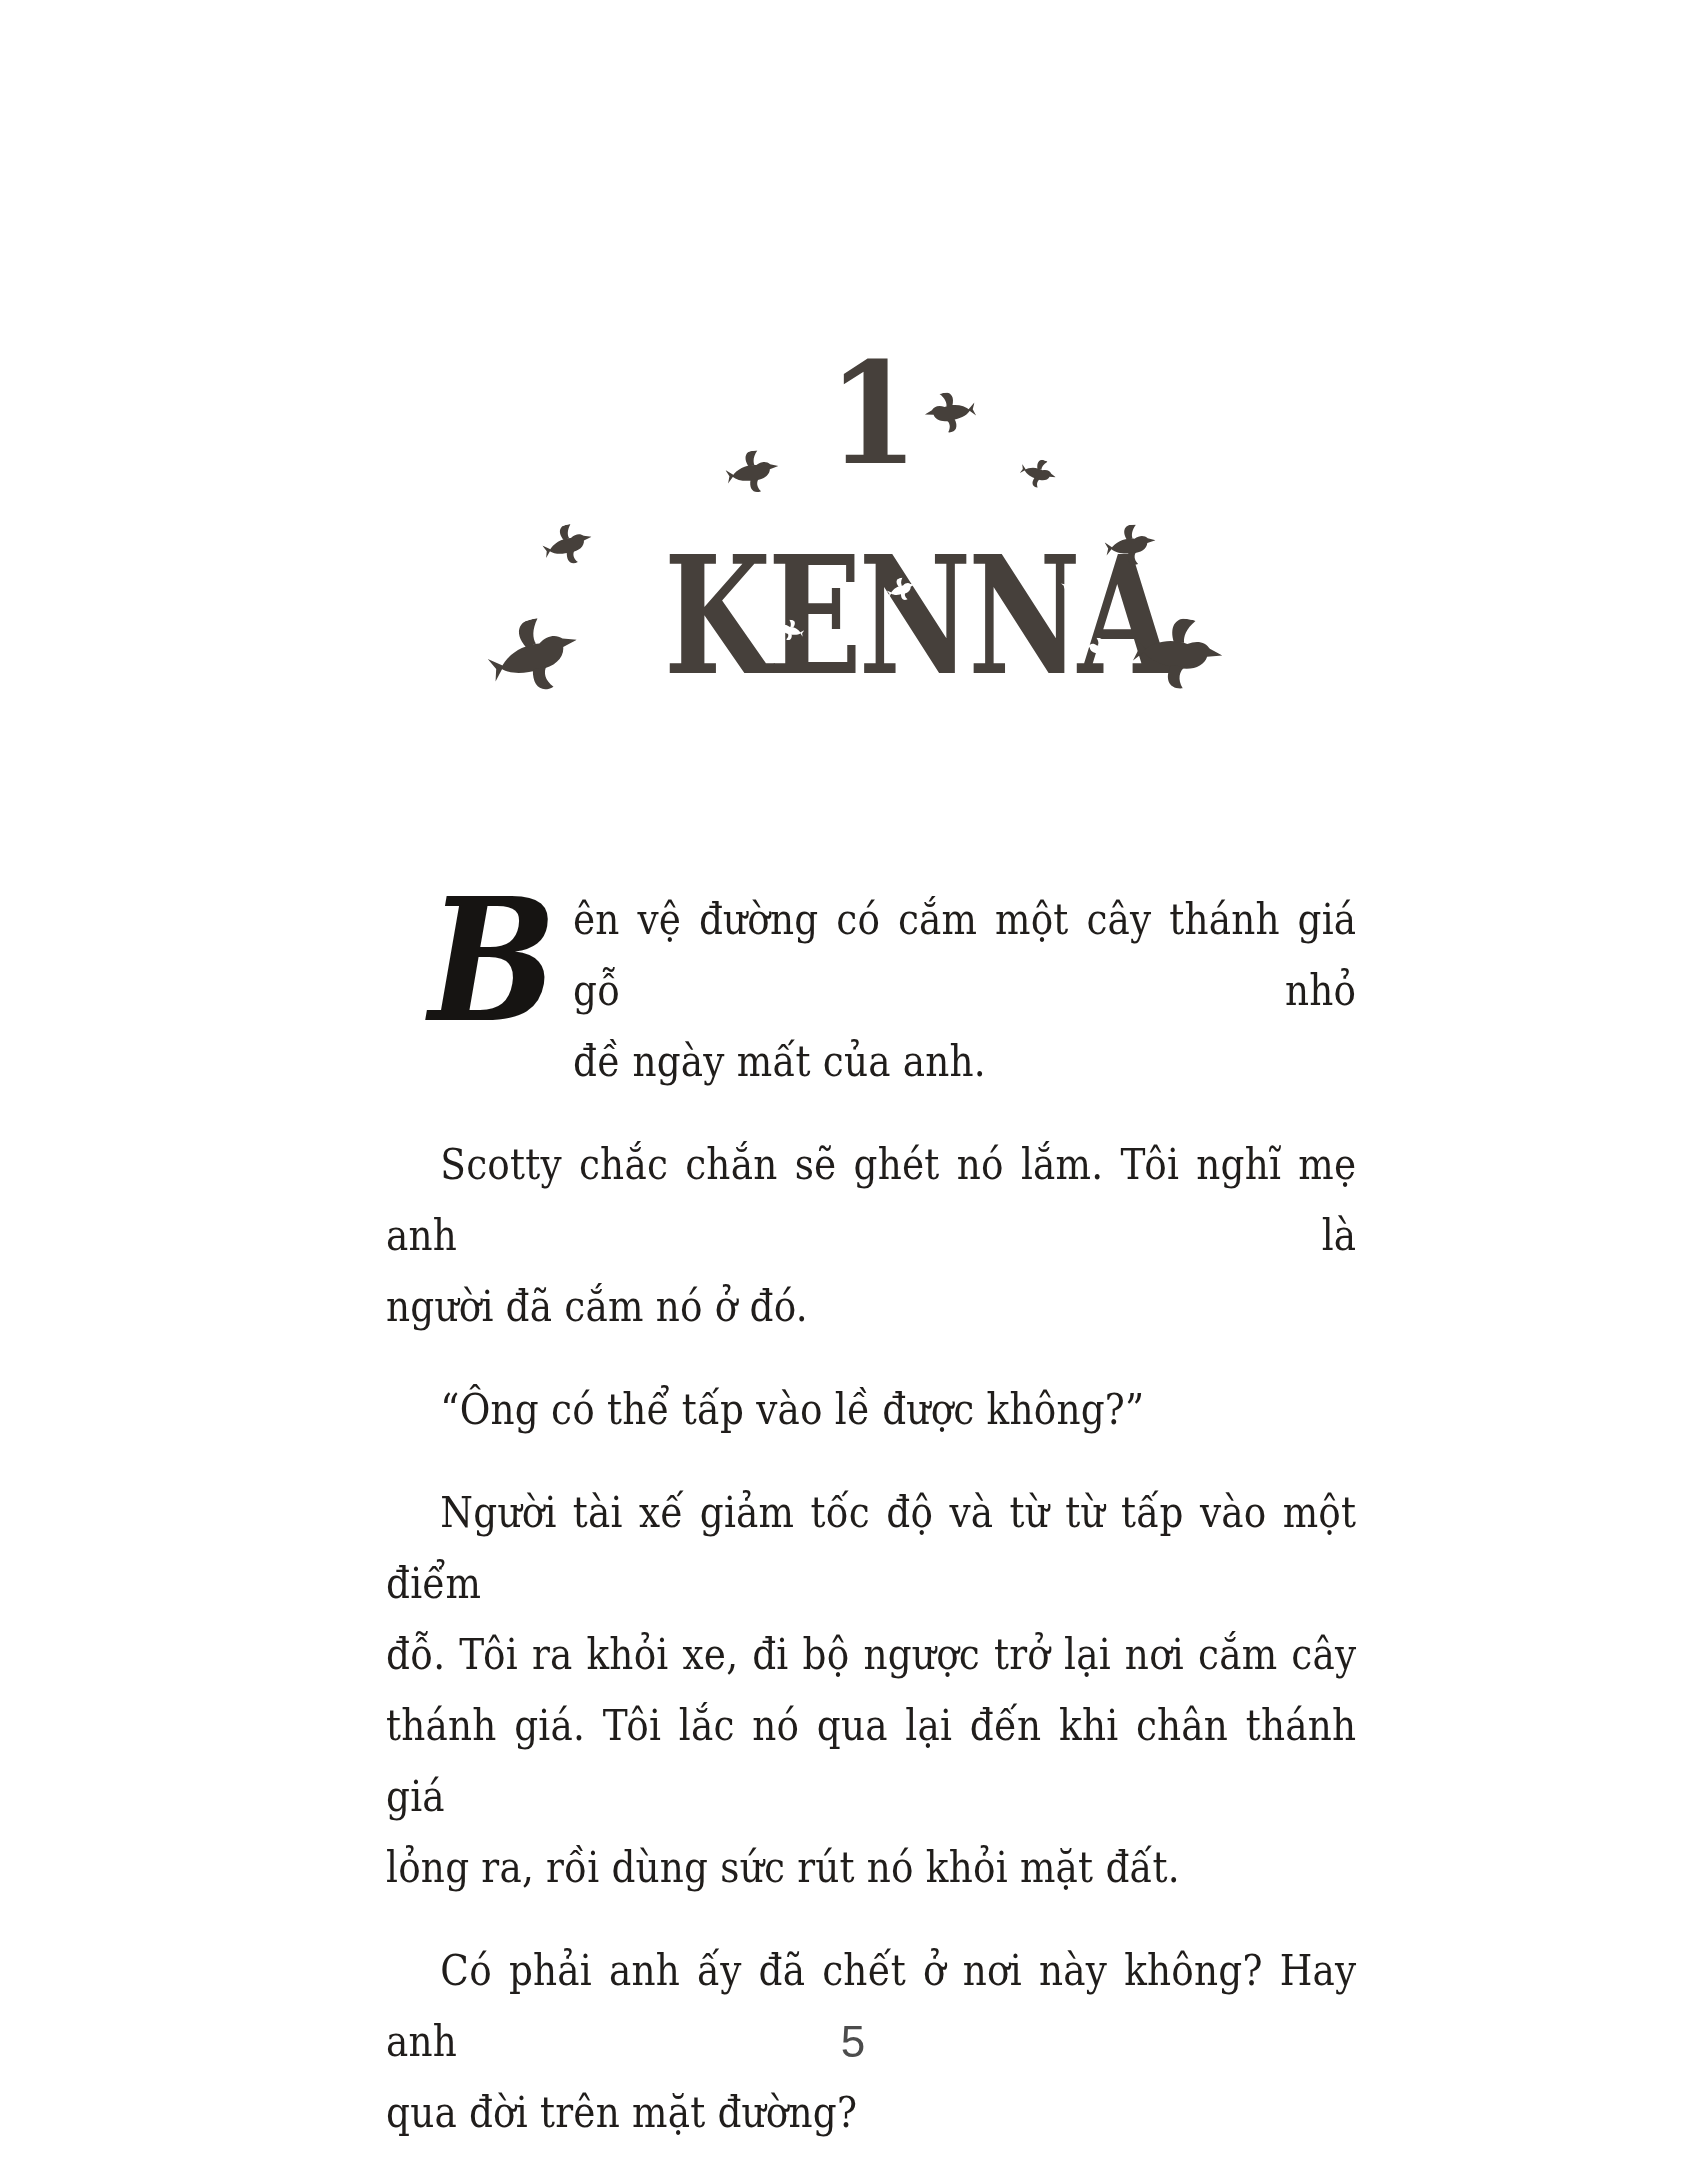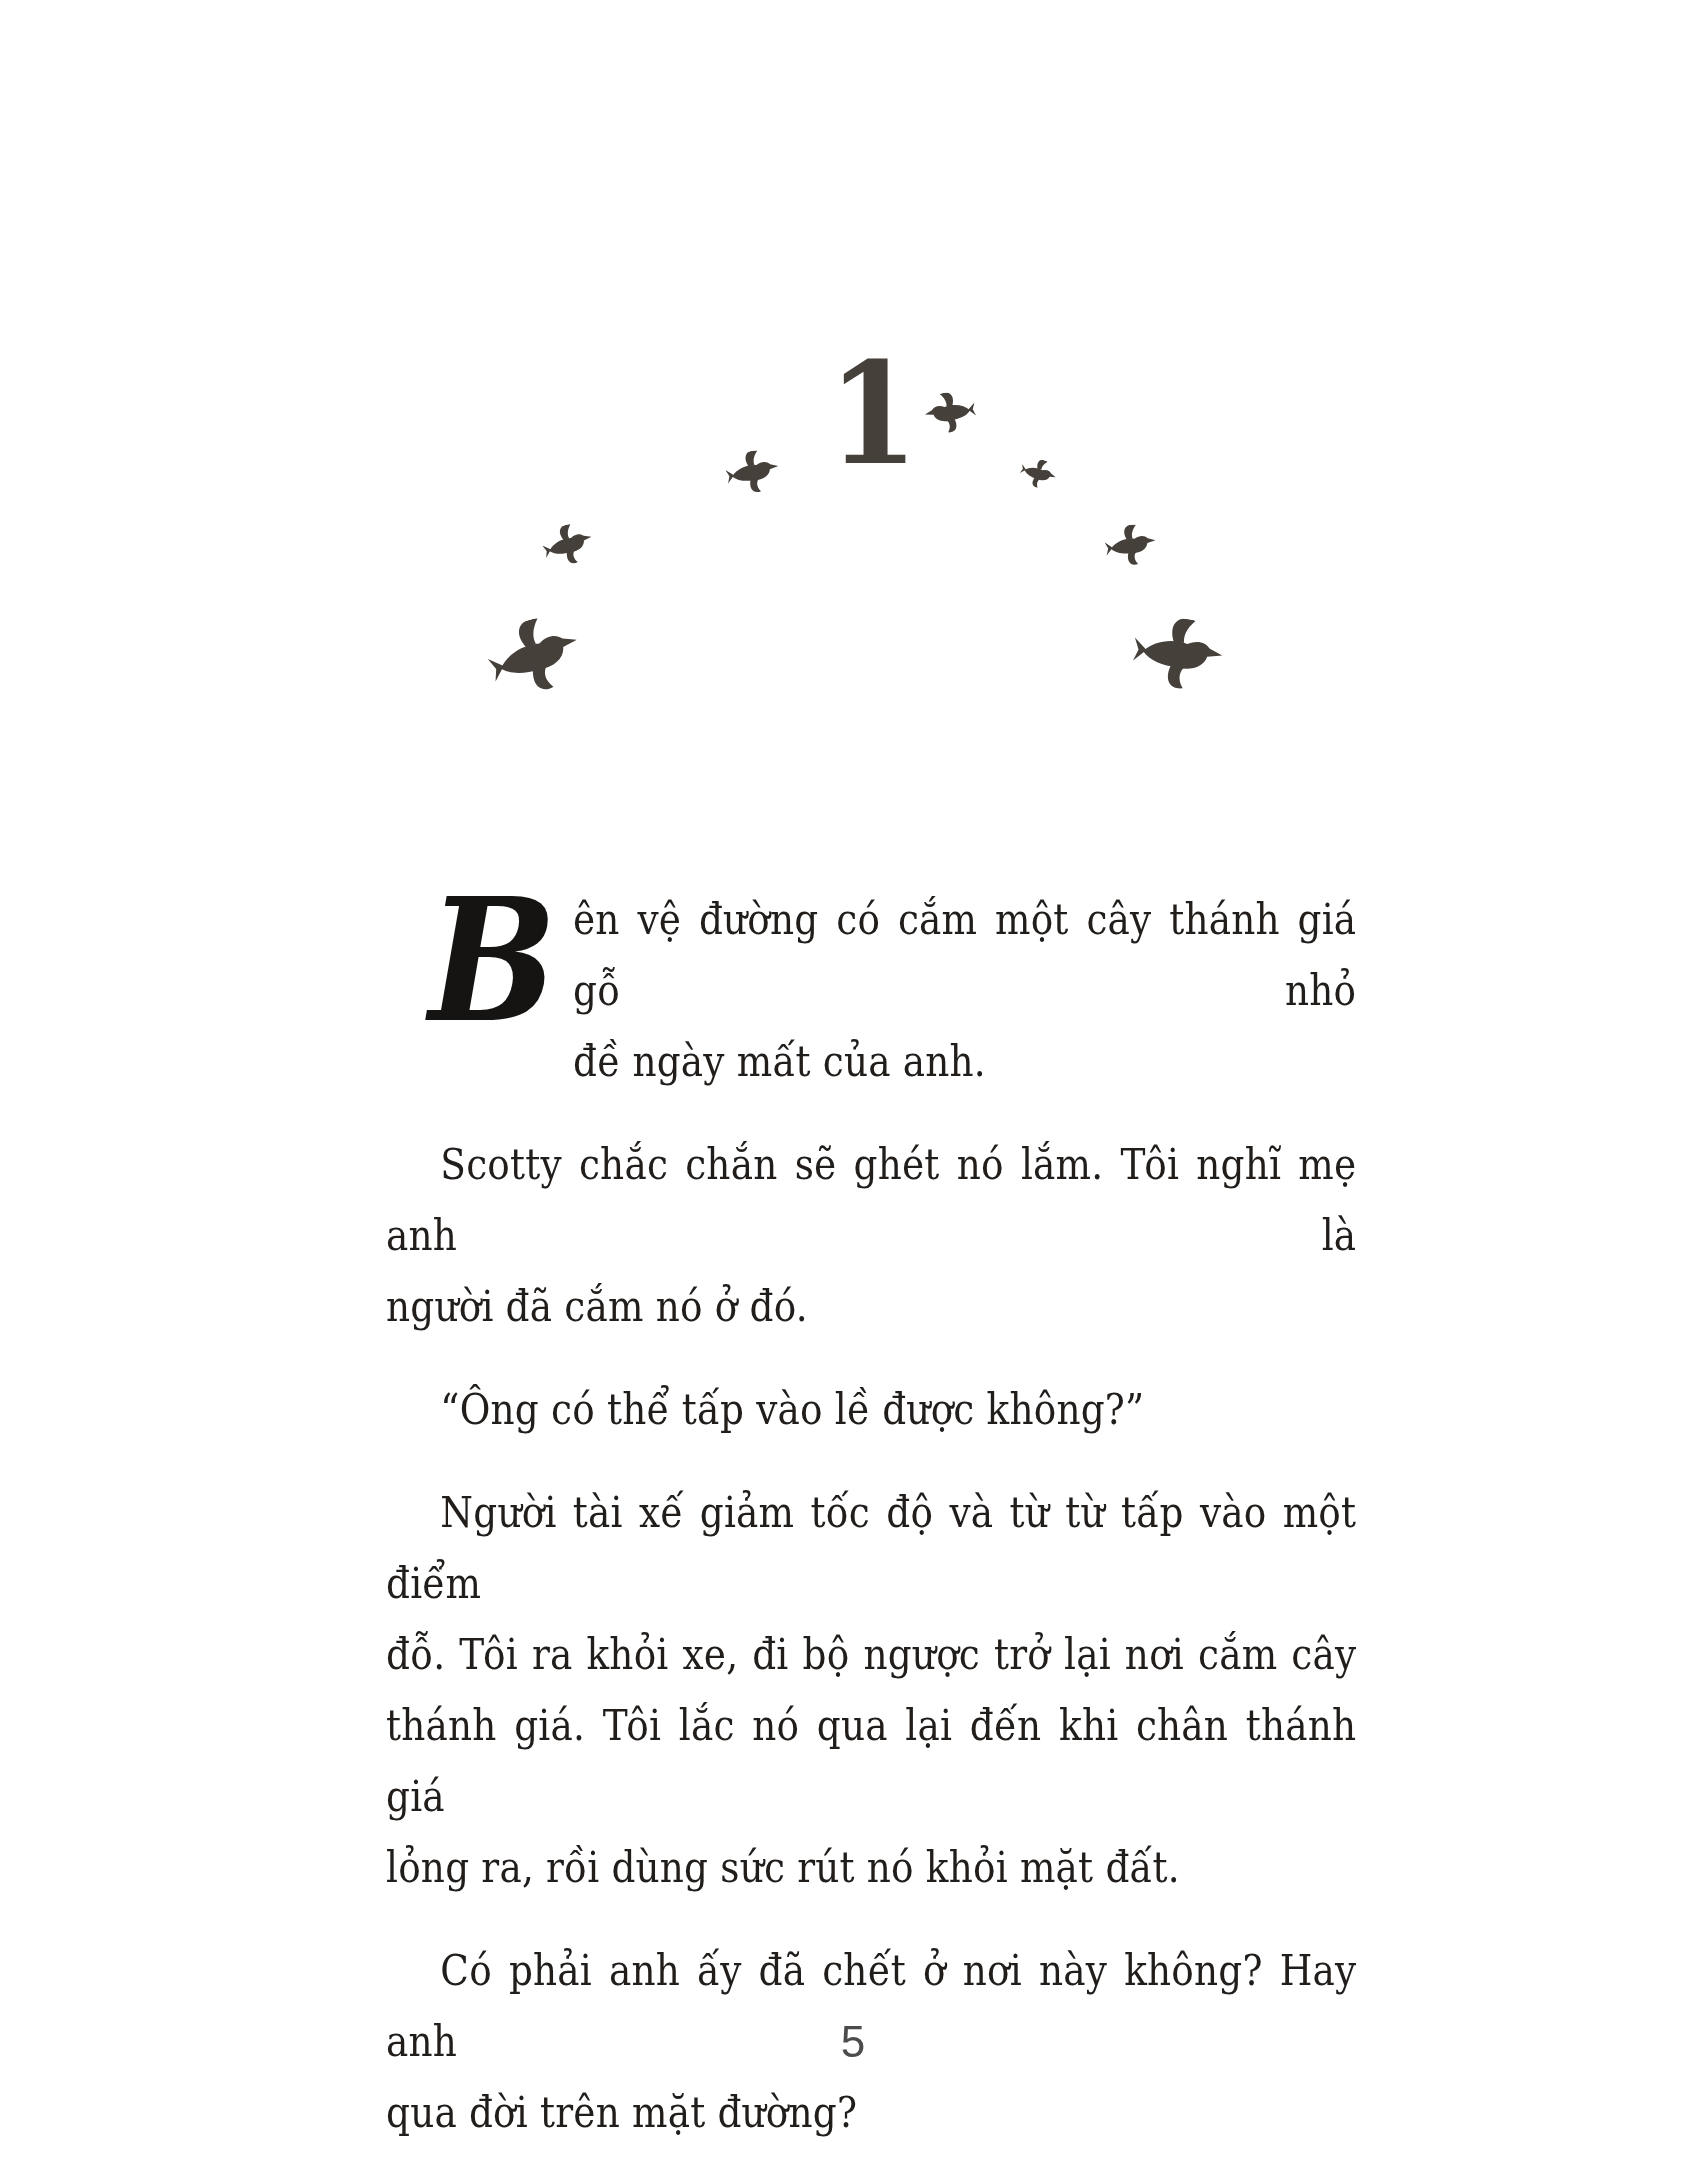--- a/index.html
+++ b/index.html
@@ -102,20 +102,23 @@
       <path fill="currentColor" d="M24,29 C21,38 25,44 33,42 C29,37 29.5,32 32.5,29 Z"></path>
     </symbol>
   </defs>
 </svg>
 
 <div class="page">
 
   <div class="heading">
     <div class="chapnum">1</div>
 
+    <div class="title-wrap">
+      <span class="title-text">KENNA</span>
+    </div>
 
     <svg class="bird b1" viewBox="0 0 54 44">
         <use href="#bird"></use>
       </svg>
     <svg class="bird b2" viewBox="0 0 54 44">
         <use href="#bird"></use>
       </svg>
     <svg class="bird b3" viewBox="0 0 54 44">
         <use href="#bird"></use>
       </svg>

